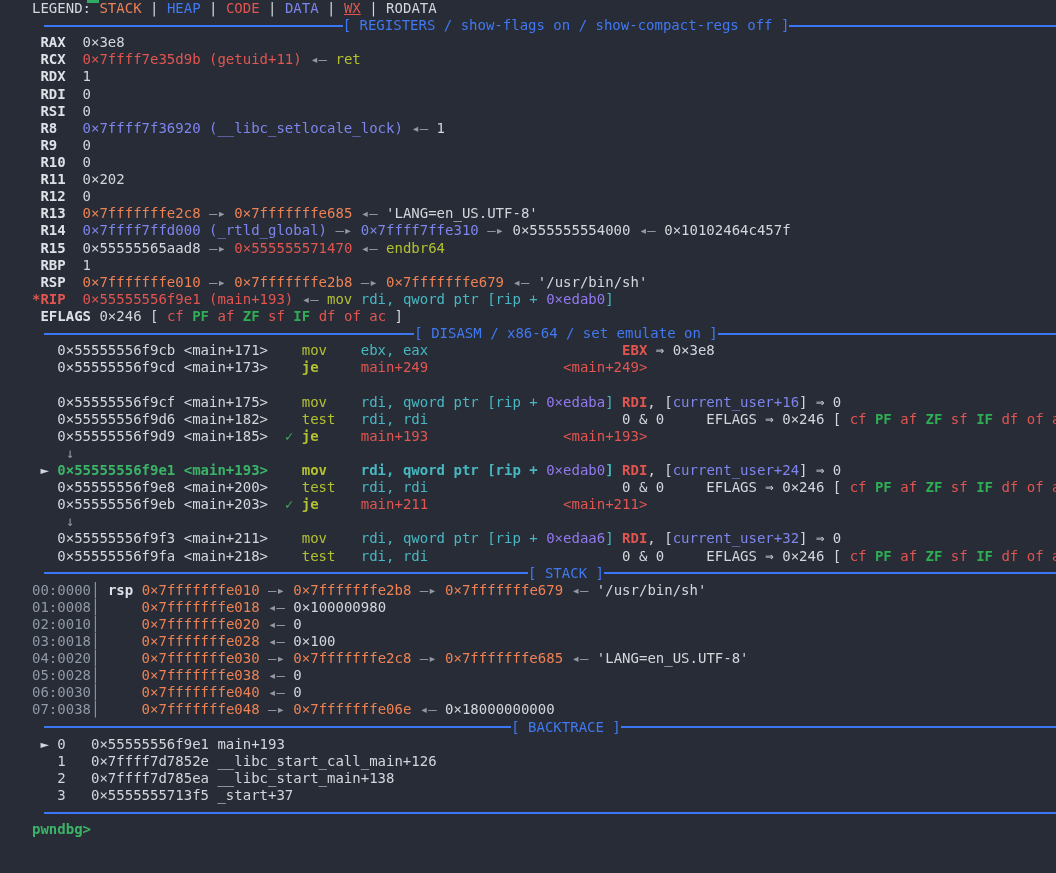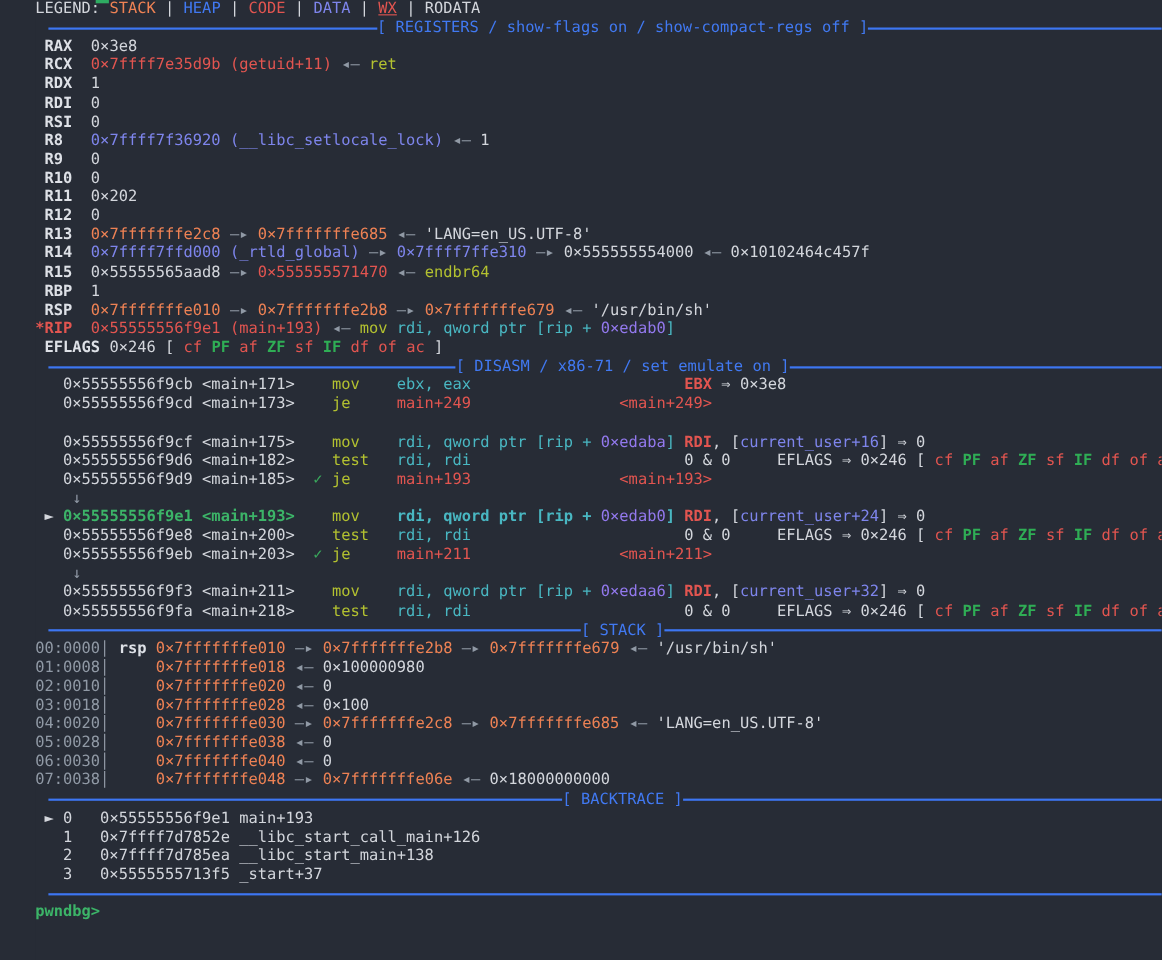--- a/index.html
+++ b/index.html
@@ -25,21 +25,21 @@
   .fg{color:#d3d6dc}
   .gy{color:#9099a5}
   .wb{color:#dee1e7;font-weight:bold}
   .or{color:#ee8254}
   .bl{color:#4179f2}
   .rd{color:#e25550}
   .rb{color:#e25550;font-weight:bold}
   .pu{color:#7e85ec}
   .vi{color:#9379ee}
   .yl{color:#b3c130}
-  .yb{color:#b3c130;font-weight:normal}
+  .yb{color:#b3c130;font-weight:bold}
   .cy{color:#49b7c2}
   .cb{color:#49b7c2;font-weight:bold}
   .gn{color:#3aa85c}
   .gnb{color:#3cb468;font-weight:bold}
   .gfb{color:#2fae55;font-weight:bold}
   .wx{color:#e25550;text-decoration:underline}
   .prompt-row{height:17.12px;line-height:17.12px;white-space:pre;}
   .sliver{position:absolute;left:55px;top:0;width:12px;height:3px;background:#2eac62;}
 </style>
 </head>
@@ -60,21 +60,21 @@
       <div class="line"><span class="wb"> R10  </span><span class="fg">0</span></div>
       <div class="line"><span class="wb"> R11  </span><span class="fg">0×202</span></div>
       <div class="line"><span class="wb"> R12  </span><span class="fg">0</span></div>
       <div class="line"><span class="wb"> R13  </span><span class="or">0×7fffffffe2c8</span><span class="gy"> —▸ </span><span class="or">0×7fffffffe685</span><span class="gy"> ◂— </span><span class="fg">'LANG=en_US.UTF-8'</span></div>
       <div class="line"><span class="wb"> R14  </span><span class="pu">0×7ffff7ffd000 (_rtld_global)</span><span class="gy"> —▸ </span><span class="pu">0×7ffff7ffe310</span><span class="gy"> —▸ </span><span class="fg">0×555555554000</span><span class="gy"> ◂— </span><span class="fg">0×10102464c457f</span></div>
       <div class="line"><span class="wb"> R15  </span><span class="fg">0×55555565aad8</span><span class="gy"> —▸ </span><span class="rd">0×555555571470</span><span class="gy"> ◂— </span><span class="yl">endbr64</span></div>
       <div class="line"><span class="wb"> RBP  </span><span class="fg">1</span></div>
       <div class="line"><span class="wb"> RSP  </span><span class="or">0×7fffffffe010</span><span class="gy"> —▸ </span><span class="or">0×7fffffffe2b8</span><span class="gy"> —▸ </span><span class="or">0×7fffffffe679</span><span class="gy"> ◂— </span><span class="fg">'/usr/bin/sh'</span></div>
       <div class="line"><span class="rb">*RIP  </span><span class="rd">0×55555556f9e1 (main+193)</span><span class="gy"> ◂— </span><span class="yl">mov</span><span class="fg"> </span><span class="cy">rdi, qword ptr [rip + </span><span class="vi">0×edab0</span><span class="cy">]</span></div>
       <div class="line"><span class="wb"> EFLAGS </span><span class="fg">0×246 [ </span><span class="rd">cf </span><span class="gfb">PF </span><span class="rd">af </span><span class="gfb">ZF </span><span class="rd">sf </span><span class="gfb">IF </span><span class="rd">df </span><span class="rd">of </span><span class="rd">ac</span><span class="fg"> ]</span></div>
-      <div class="line hdr-row"><span class="rule"></span><span class="hlabel">[ DISASM / x86-71 / set emulate on ]</span><span class="rule"></span></div>
+      <div class="line hdr-row"><span class="rule"></span><span class="hlabel">[ DISASM / x86-64 / set emulate on ]</span><span class="rule"></span></div>
       <div class="line"><span class="fg">   0×55555556f9cb &lt;main+171&gt;    </span><span class="yl">mov</span><span class="fg">    </span><span class="cy">ebx, eax</span><span class="fg">                       </span><span class="rb">EBX</span><span class="fg"> ⇒ 0×3e8</span></div>
       <div class="line"><span class="fg">   0×55555556f9cd &lt;main+173&gt;    </span><span class="yb">je</span><span class="fg">     </span><span class="rd">main+249</span><span class="fg">                </span><span class="rd">&lt;main+249&gt;</span></div>
       <div class="line"></div>
       <div class="line"><span class="fg">   0×55555556f9cf &lt;main+175&gt;    </span><span class="yl">mov</span><span class="fg">    </span><span class="cy">rdi, qword ptr [rip + </span><span class="vi">0×edaba</span><span class="cy">]</span><span class="fg"> </span><span class="rb">RDI</span><span class="fg">, [</span><span class="pu">current_user+16</span><span class="fg">] ⇒ 0</span></div>
       <div class="line"><span class="fg">   0×55555556f9d6 &lt;main+182&gt;    </span><span class="yl">test</span><span class="fg">   </span><span class="cy">rdi, rdi</span><span class="fg">                       </span><span class="fg">0 &amp; 0</span><span class="fg">     EFLAGS ⇒ 0×246 [ </span><span class="rd">cf </span><span class="gfb">PF </span><span class="rd">af </span><span class="gfb">ZF </span><span class="rd">sf </span><span class="gfb">IF </span><span class="rd">df </span><span class="rd">of </span><span class="rd">ac</span><span class="fg"> ]</span></div>
       <div class="line"><span class="fg">   0×55555556f9d9 &lt;main+185&gt;  </span><span class="gn">✓ </span><span class="yb">je</span><span class="fg">     </span><span class="rd">main+193</span><span class="fg">                </span><span class="rd">&lt;main+193&gt;</span></div>
       <div class="line"><span class="gy">    ↓</span></div>
       <div class="line"><span class="fg"> ► </span><span class="gnb">0×55555556f9e1 &lt;main+193&gt;</span><span class="fg">    </span><span class="yb">mov</span><span class="fg">    </span><span class="cb">rdi, qword ptr [rip + </span><span class="vi">0×edab0</span><span class="cb">]</span><span class="fg"> </span><span class="rb">RDI</span><span class="fg">, [</span><span class="pu">current_user+24</span><span class="fg">] ⇒ 0</span></div>
       <div class="line"><span class="fg">   0×55555556f9e8 &lt;main+200&gt;    </span><span class="yl">test</span><span class="fg">   </span><span class="cy">rdi, rdi</span><span class="fg">                       </span><span class="fg">0 &amp; 0</span><span class="fg">     EFLAGS ⇒ 0×246 [ </span><span class="rd">cf </span><span class="gfb">PF </span><span class="rd">af </span><span class="gfb">ZF </span><span class="rd">sf </span><span class="gfb">IF </span><span class="rd">df </span><span class="rd">of </span><span class="rd">ac</span><span class="fg"> ]</span></div>
       <div class="line"><span class="fg">   0×55555556f9eb &lt;main+203&gt;  </span><span class="gn">✓ </span><span class="yb">je</span><span class="fg">     </span><span class="rd">main+211</span><span class="fg">                </span><span class="rd">&lt;main+211&gt;</span></div>

